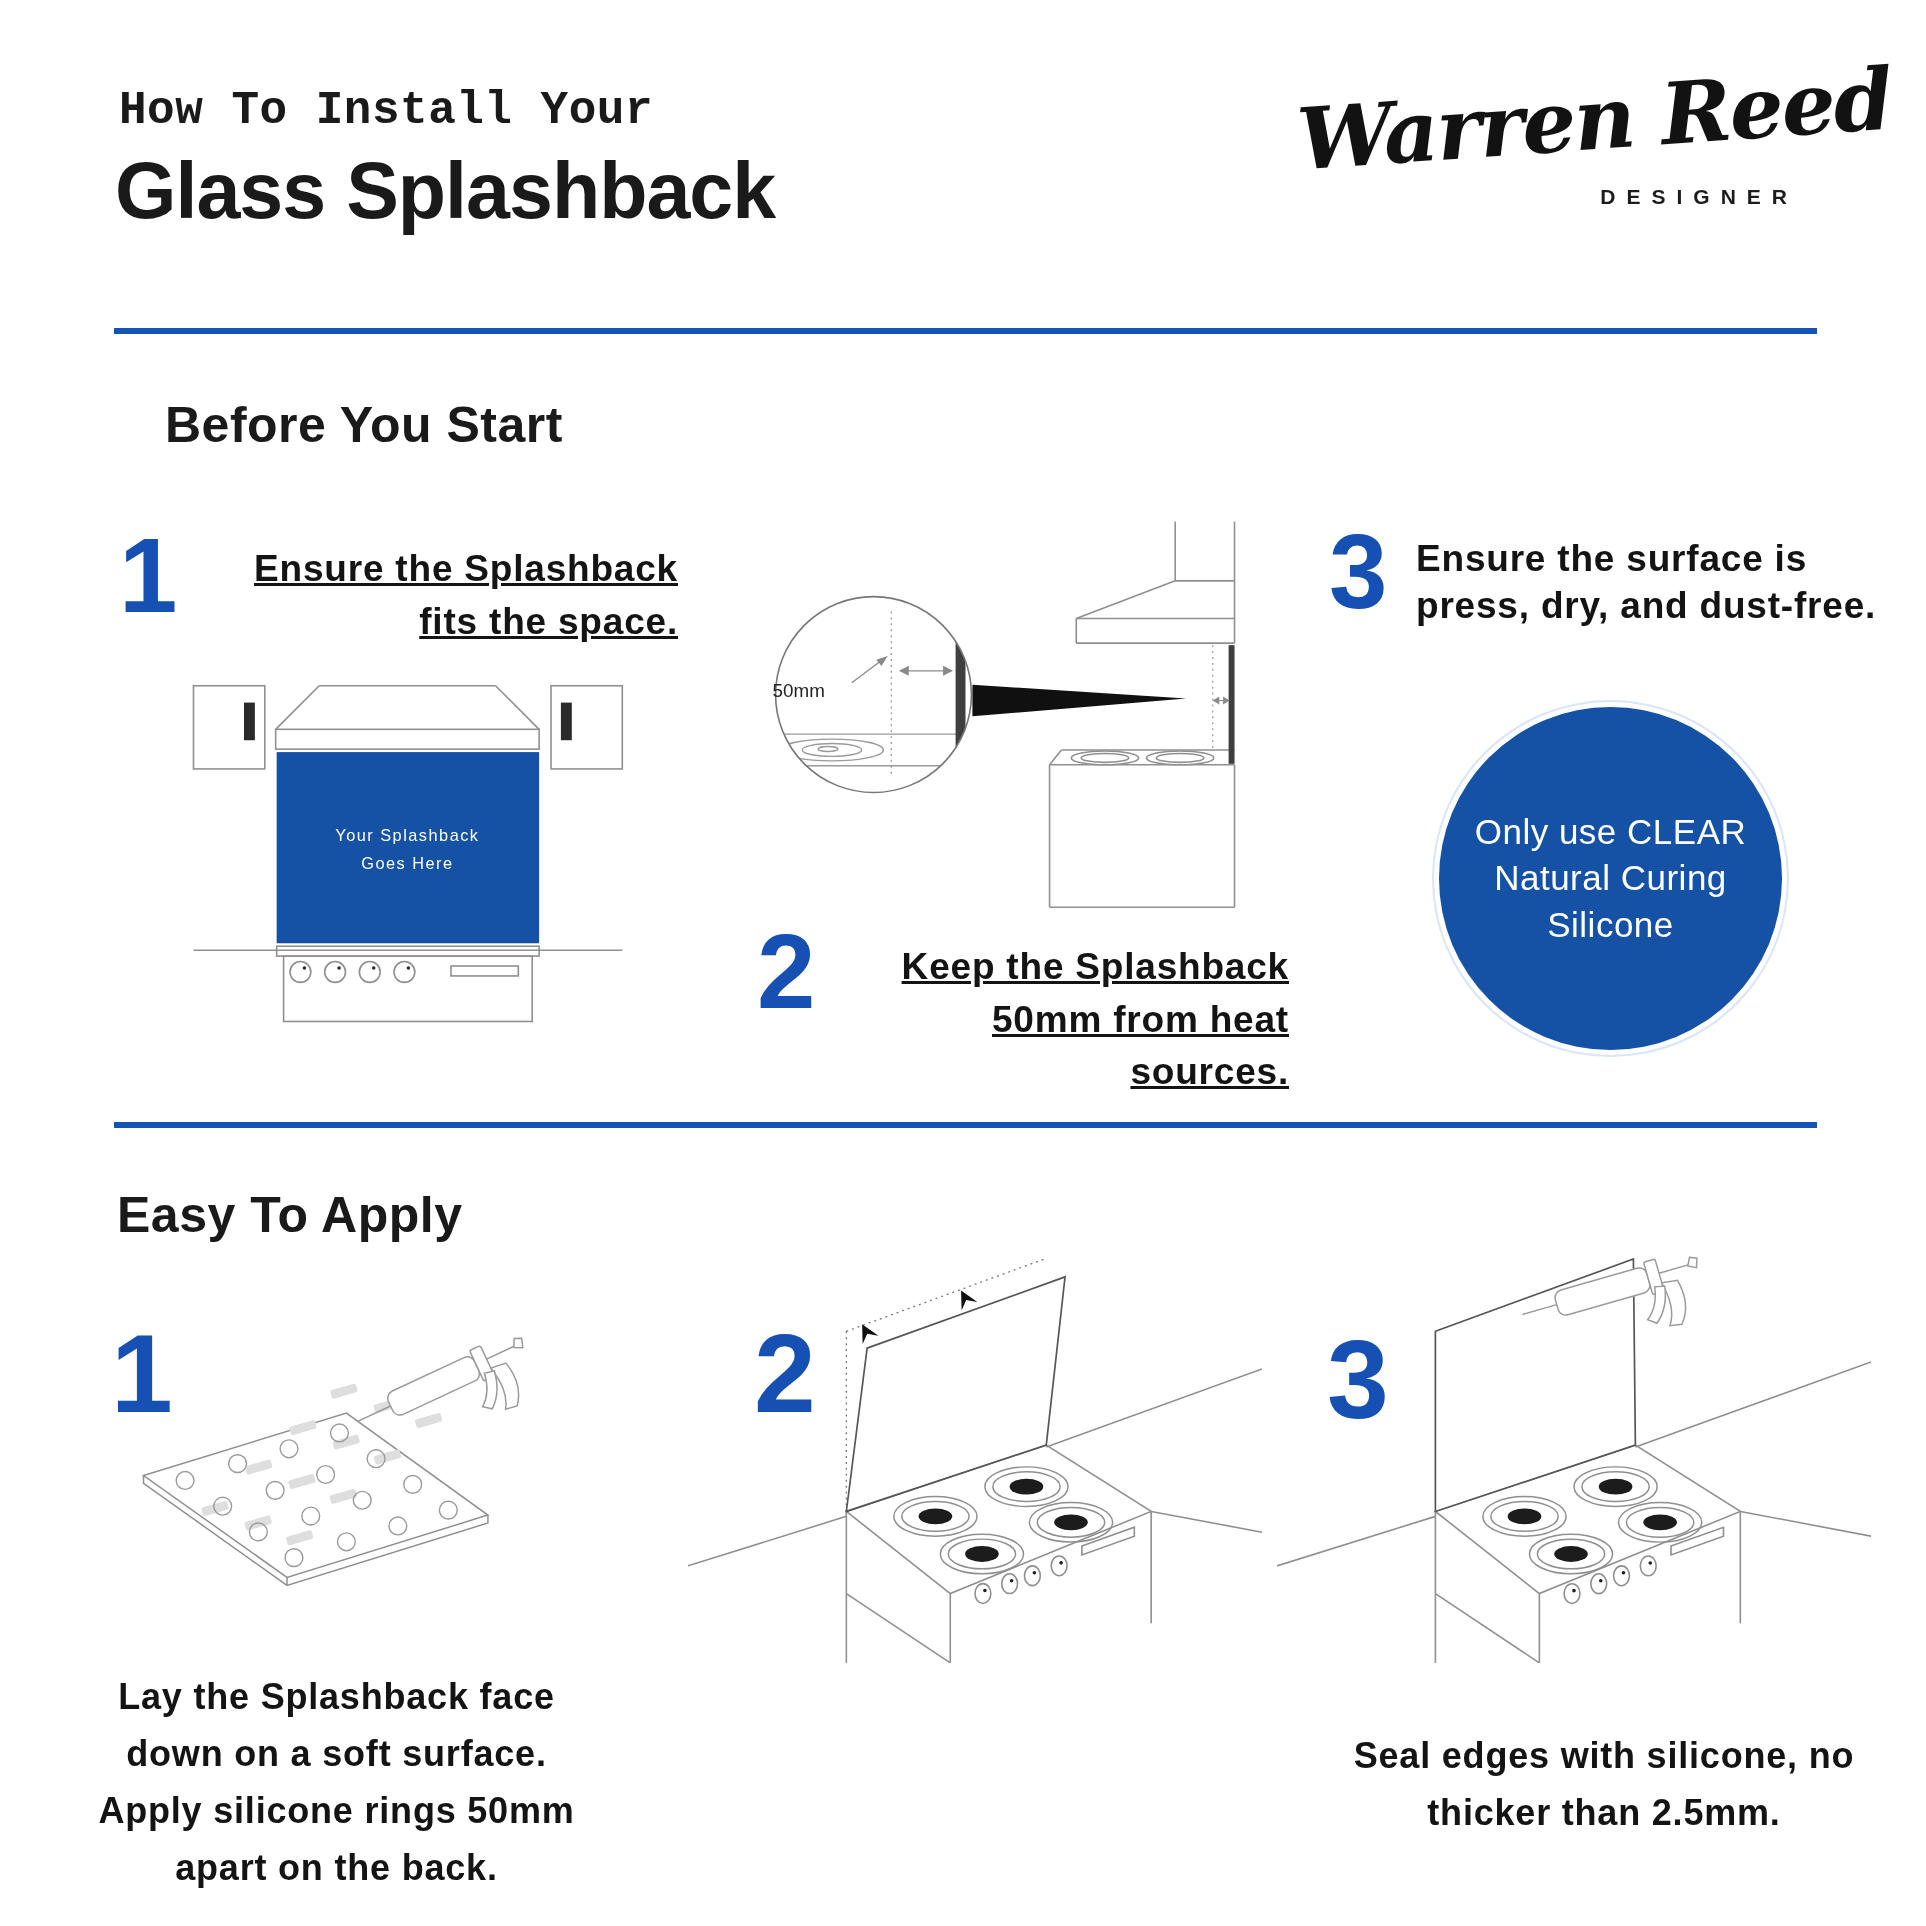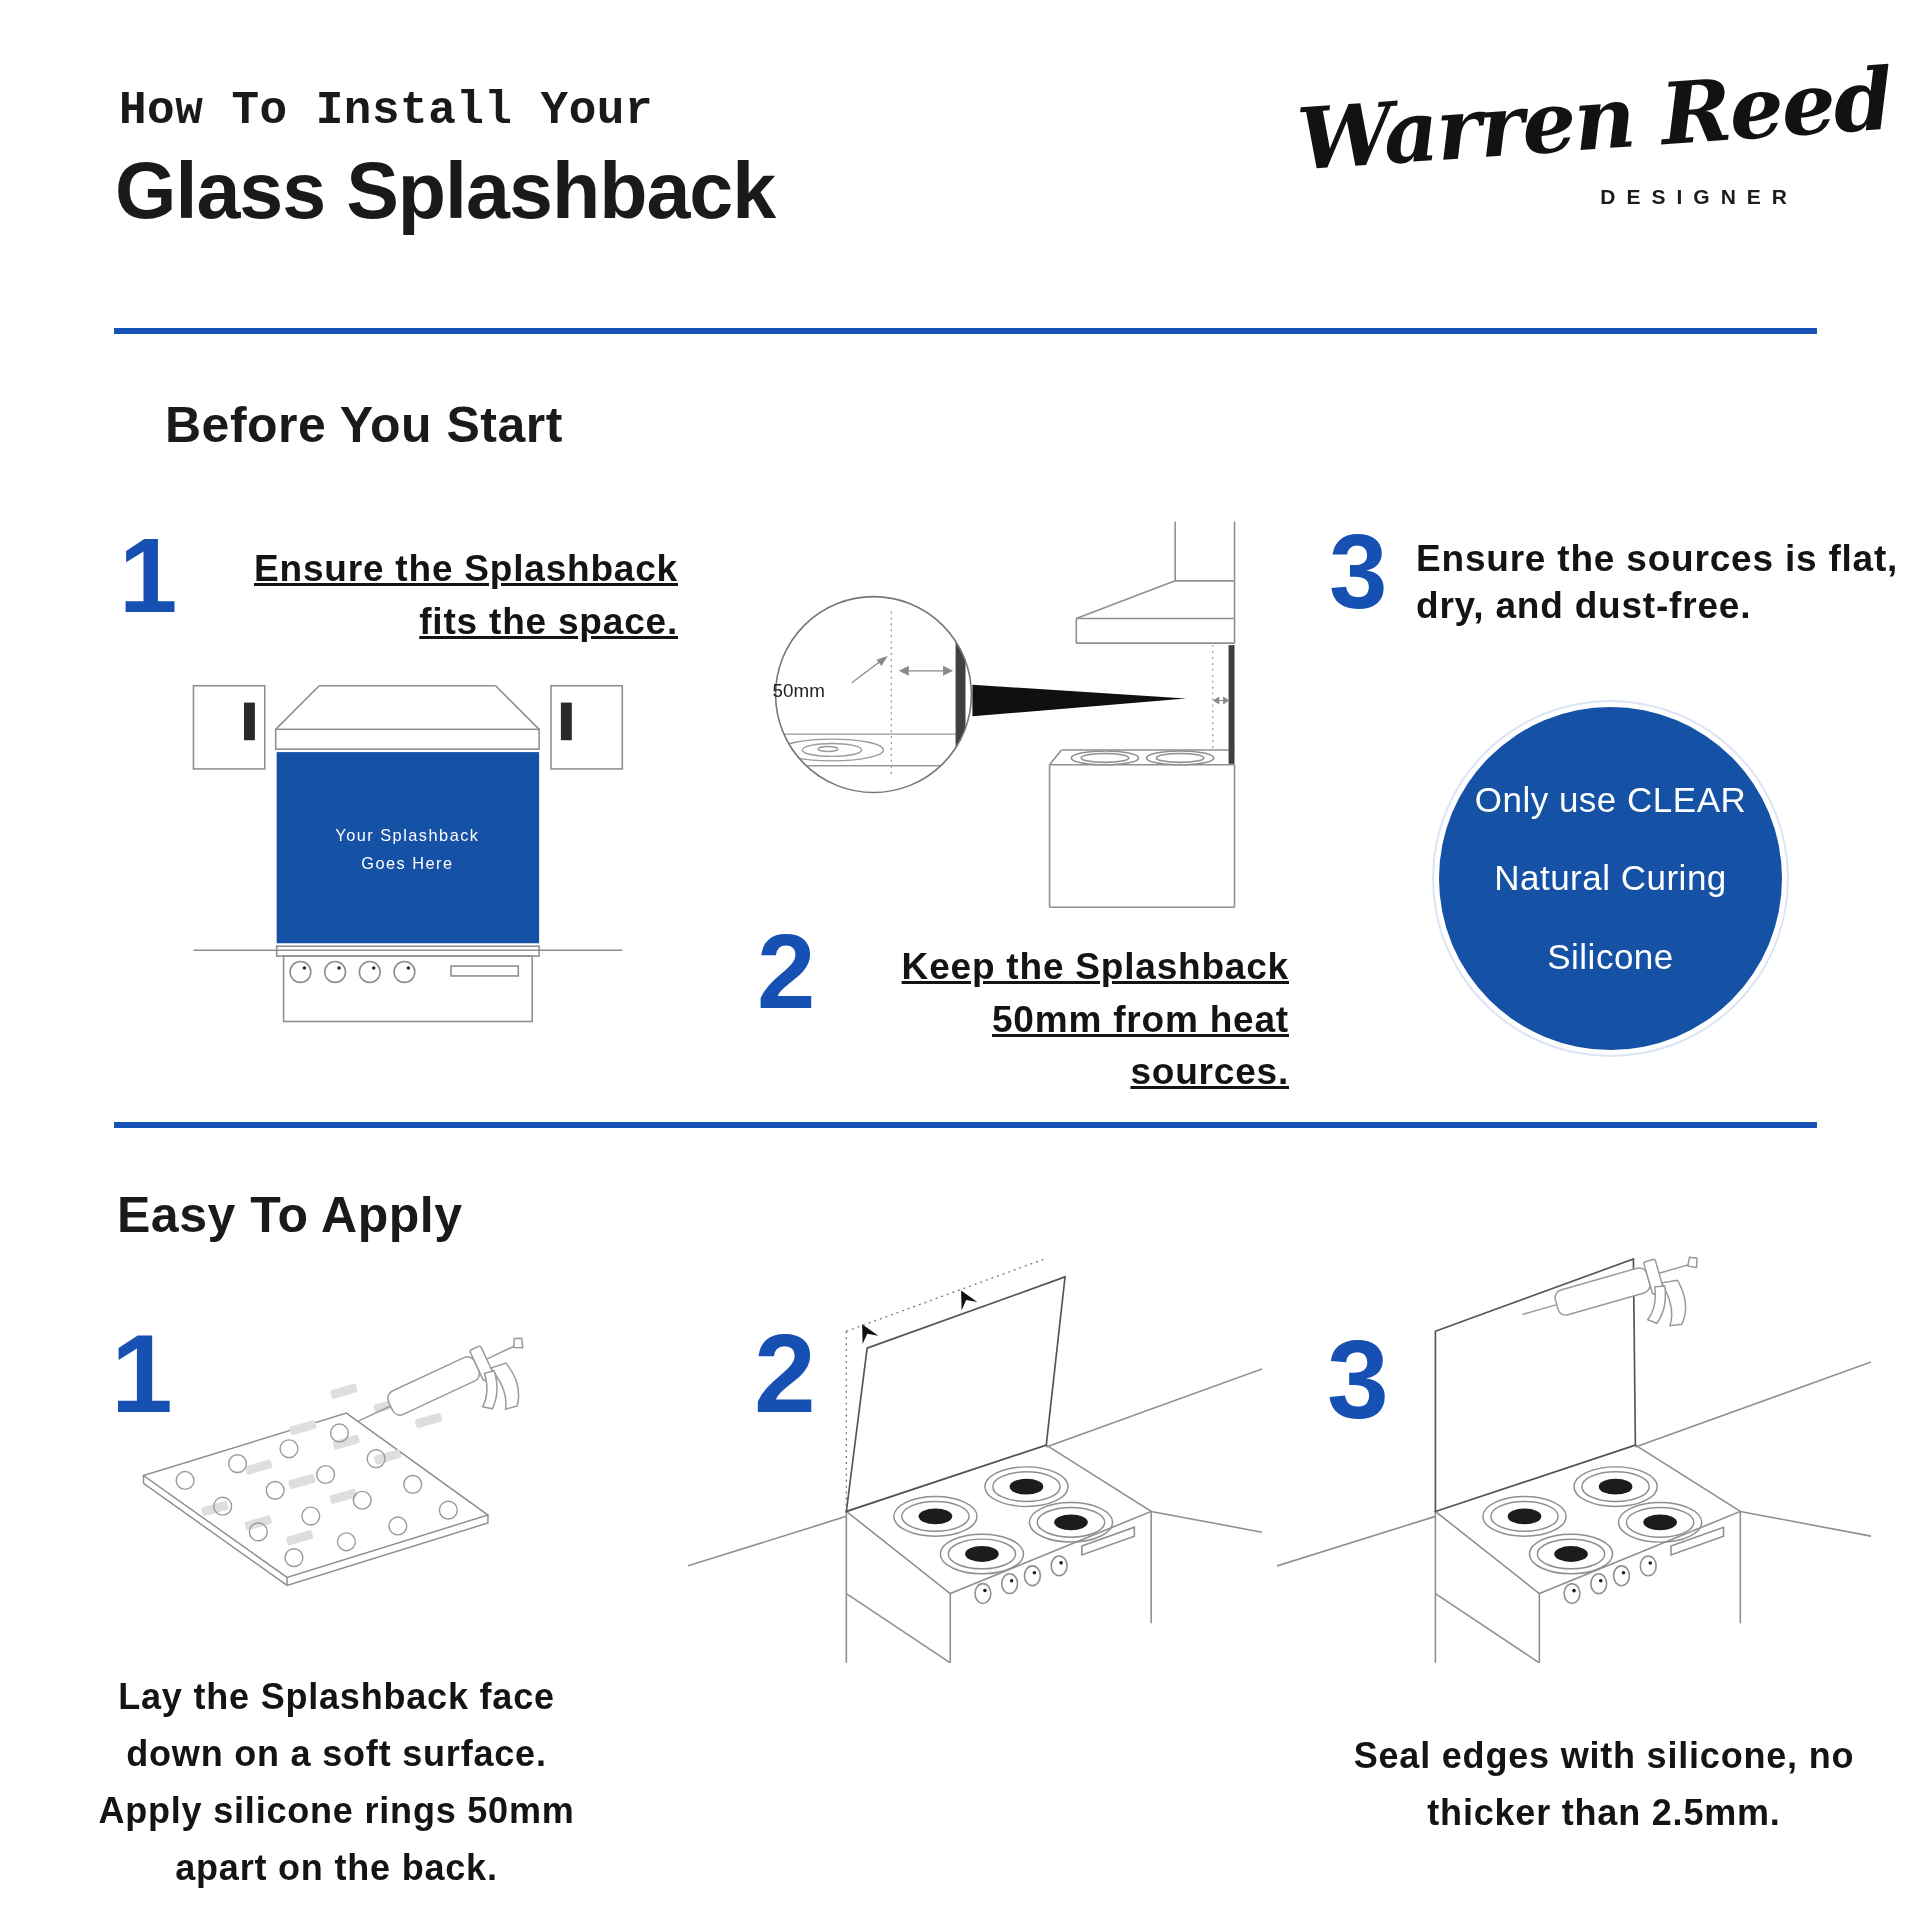--- a/index.html
+++ b/index.html
@@ -42,21 +42,21 @@
   .center { text-align:right;text-decoration:underline; }
 
   .caption {
     font-weight:700; font-size:36px; line-height:1.58; letter-spacing:0.8px;
     color:#141414; text-align:center;
   }
 
   .note-circle {
     left:1439px; top:707px; width:343px; height:343px; border-radius:50%;
     background:#1551A5; display:flex; flex-direction:column; align-items:center;
-    justify-content:center; box-shadow:0 0 0 5px #ffffff, 0 0 0 7px #dbe5f6;gap:32px;
+    justify-content:center; box-shadow:0 0 0 5px #ffffff, 0 0 0 7px #dbe5f6;
   }
   .note-circle div {
     color:#ffffff; font-size:35px; line-height:1.32; letter-spacing:0.5px; font-weight:400;
   }
 
   svg text { font-family:"Liberation Sans", sans-serif; }
   .svg-label { fill:#ffffff; font-size:16.5px; letter-spacing:1.5px; }
 </style>
 </head>
 <body>
@@ -160,21 +160,21 @@
       <line x1="508" y1="228" x2="519" y2="228"></line>
       <polygon points="506,228 511,225 511,231"></polygon>
       <polygon points="521,228 516,225 516,231"></polygon>
     </g>
   </svg>
 
   <div class="abs step-number" style="left:757px; top:919px;">2</div>
   <div class="abs step-text center" style="left:853px; top:941px; width:436px;">Keep the Splashback 50mm from heat sources.</div>
 
   <div class="abs step-number" style="left:1329px; top:519px;">3</div>
-  <div class="abs step-text" style="left:1416px; top:535px; width:485px; line-height:1.28;">Ensure the sources is flat, dry, and dust-free.</div>
+  <div class="abs step-text" style="left:1416px; top:535px; width:485px; line-height:1.28;">Ensure the surface is press, dry, and dust-free.</div>
 
   <div class="abs note-circle">
     <div>Only use CLEAR</div>
     <div>Natural Curing</div>
     <div>Silicone</div>
   </div>
 
   <div class="abs divider divider-2"></div>
 
   <div class="abs section-heading heading-easy">Easy To Apply</div>

